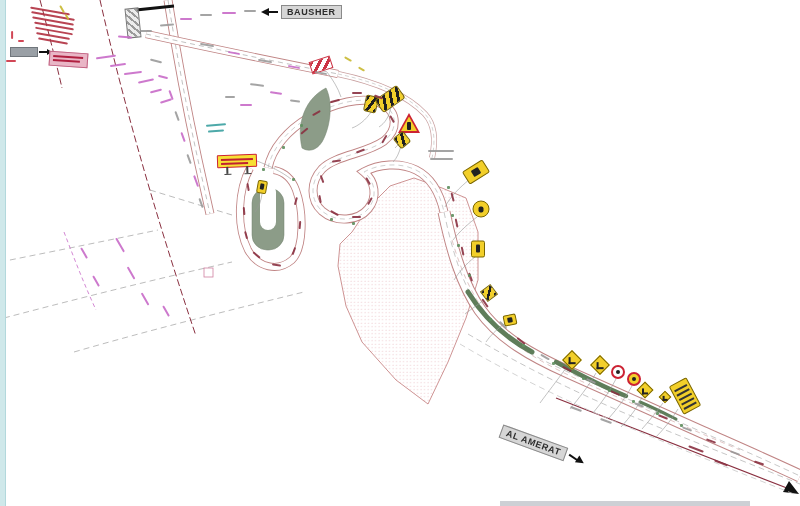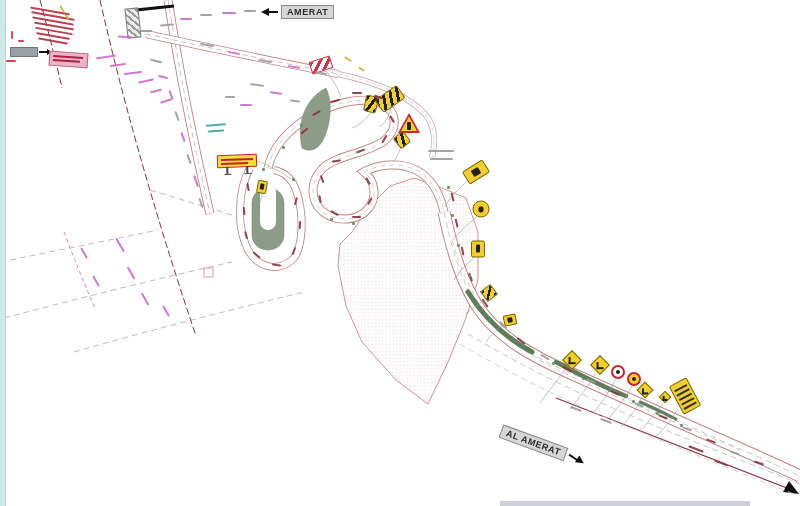--- a/index.html
+++ b/index.html
@@ -174,21 +174,21 @@
   <div class="pink-note">
     <div class="r" style="top:3px;width:30px"></div>
     <div class="r" style="top:7px;width:27px"></div>
   </div>
 
   <div id="label-bausher" class="dirlabel">
     <span class="arr left">
         <span class="head"></span>
         <span class="tail"></span>
       </span>
-    <span class="box">AMERAT</span>
+    <span class="box">BAUSHER</span>
   </div>
   <div id="label-alamerat" class="dirlabel">
     <span class="box">AL AMERAT</span>
     <span class="arr right">
         <span class="head"></span>
         <span class="tail"></span>
       </span>
   </div>
 
   <div id="signs">

